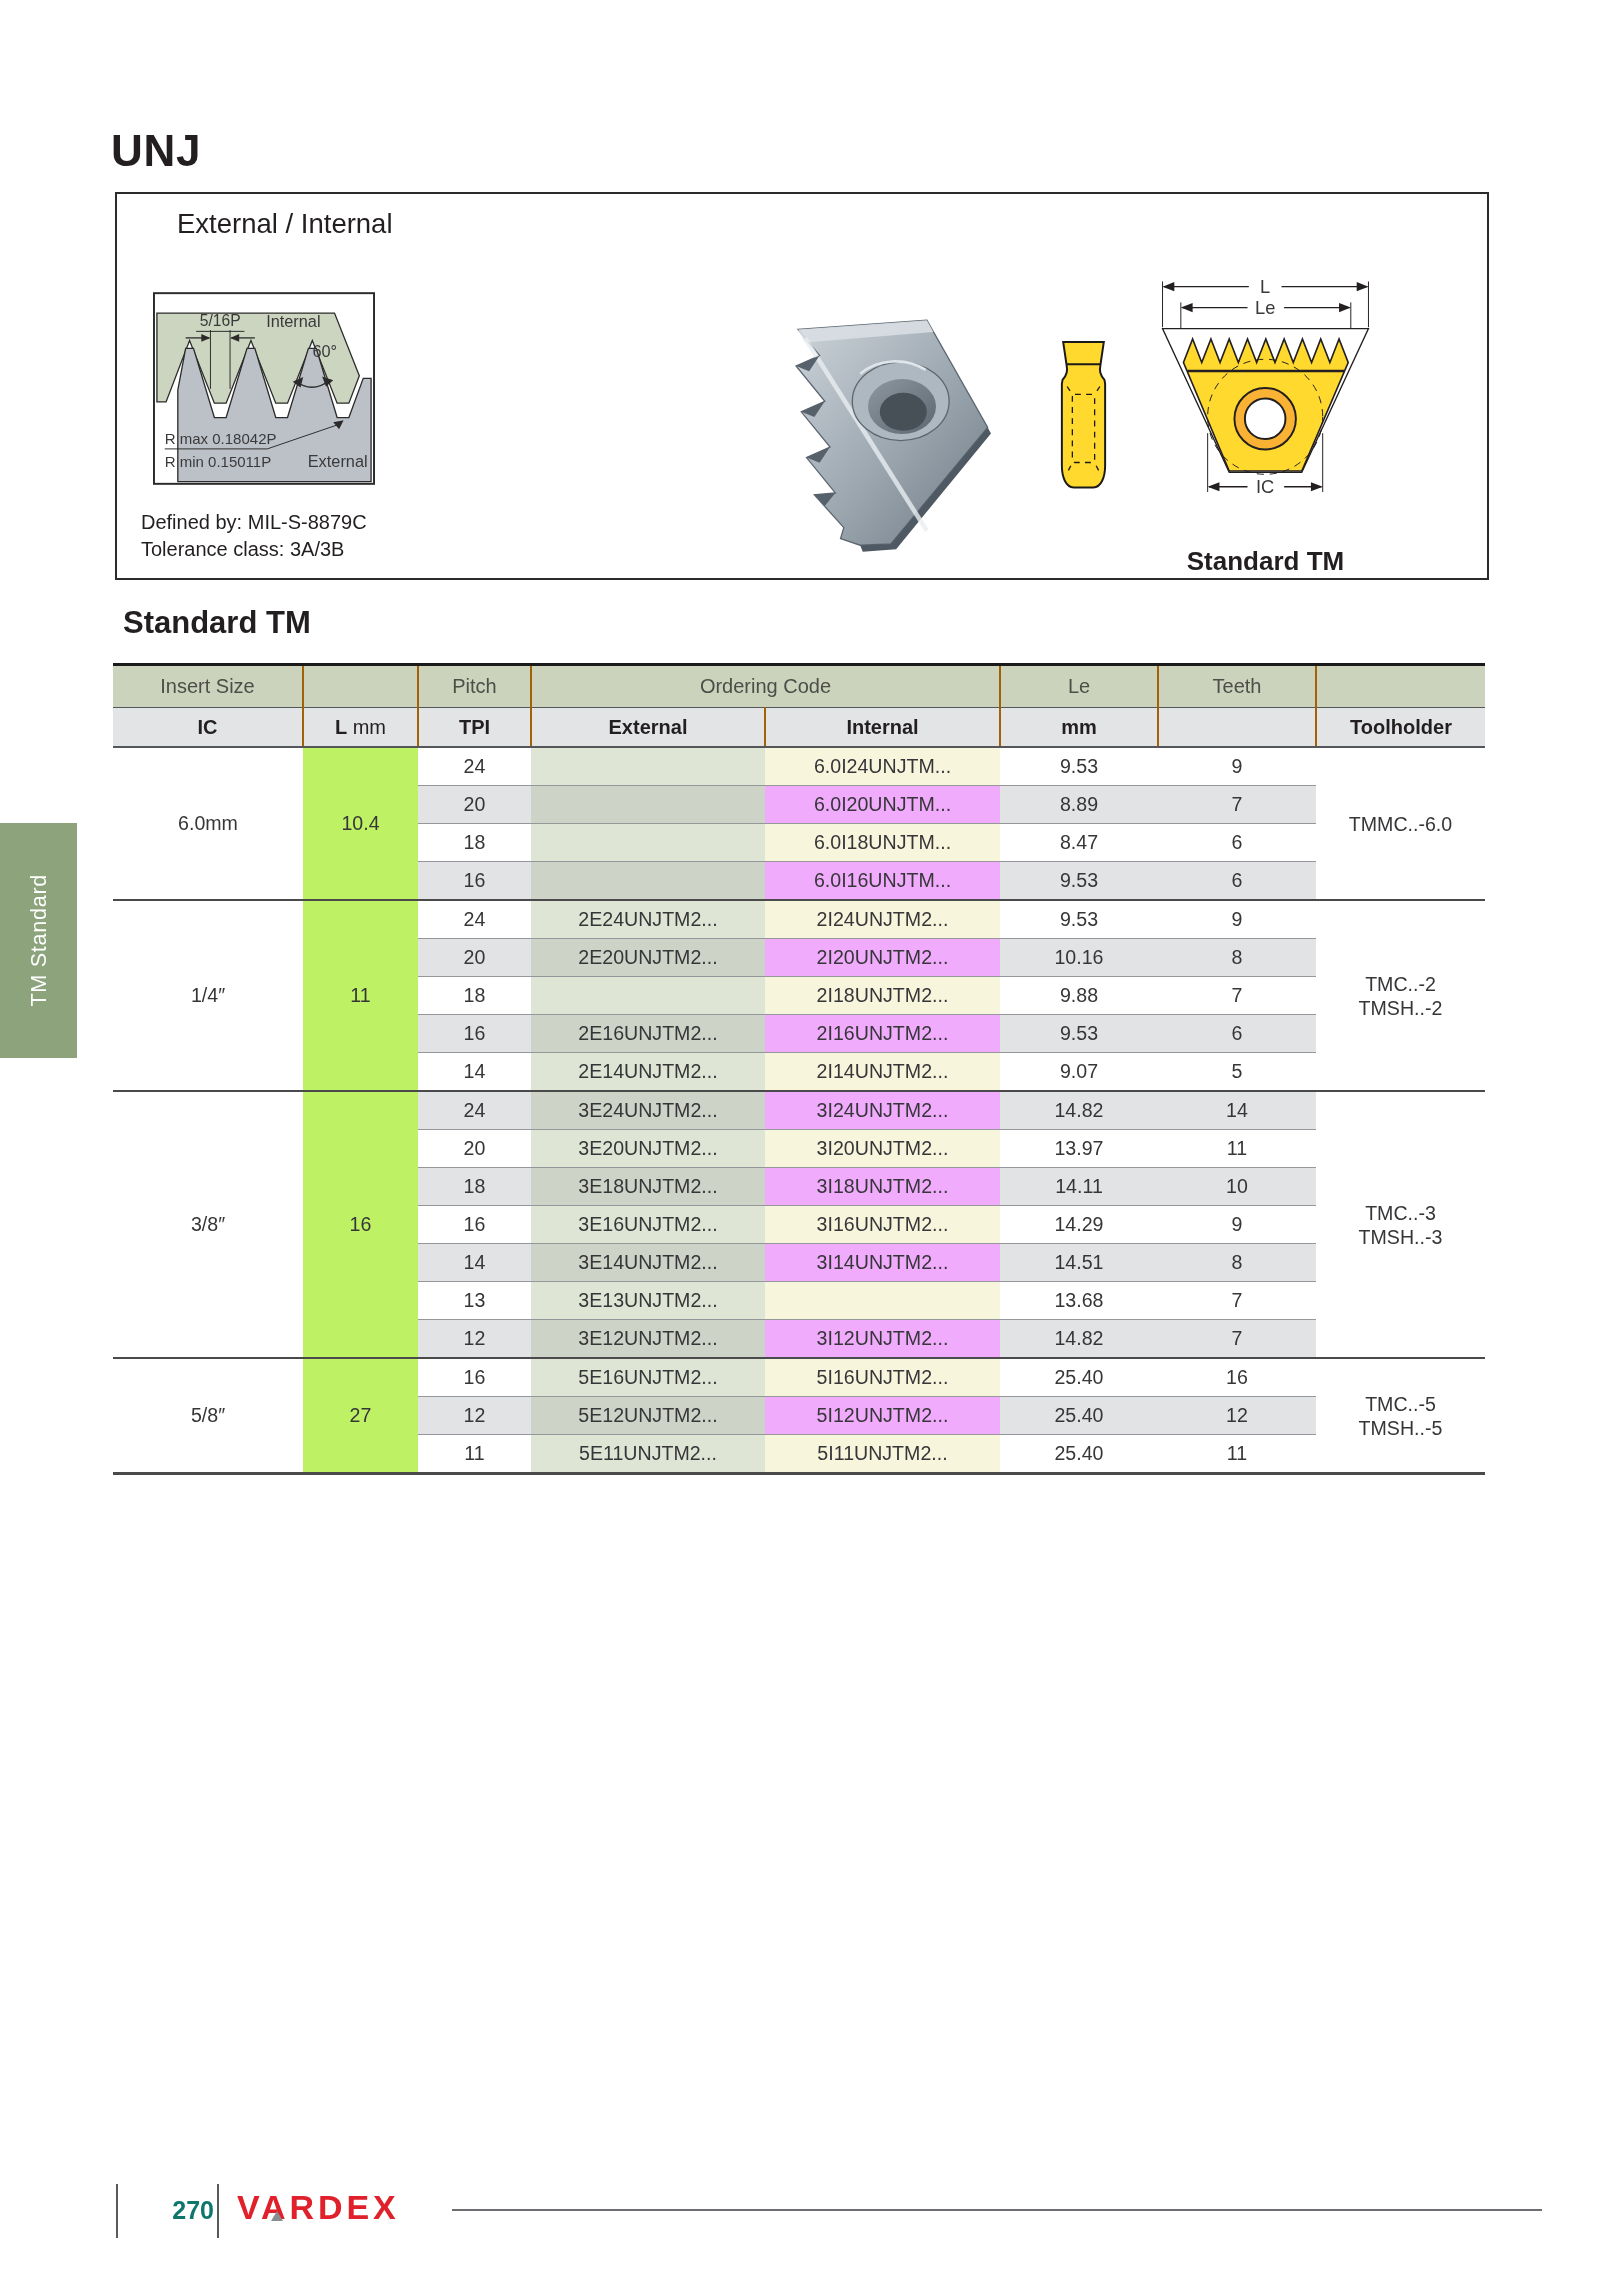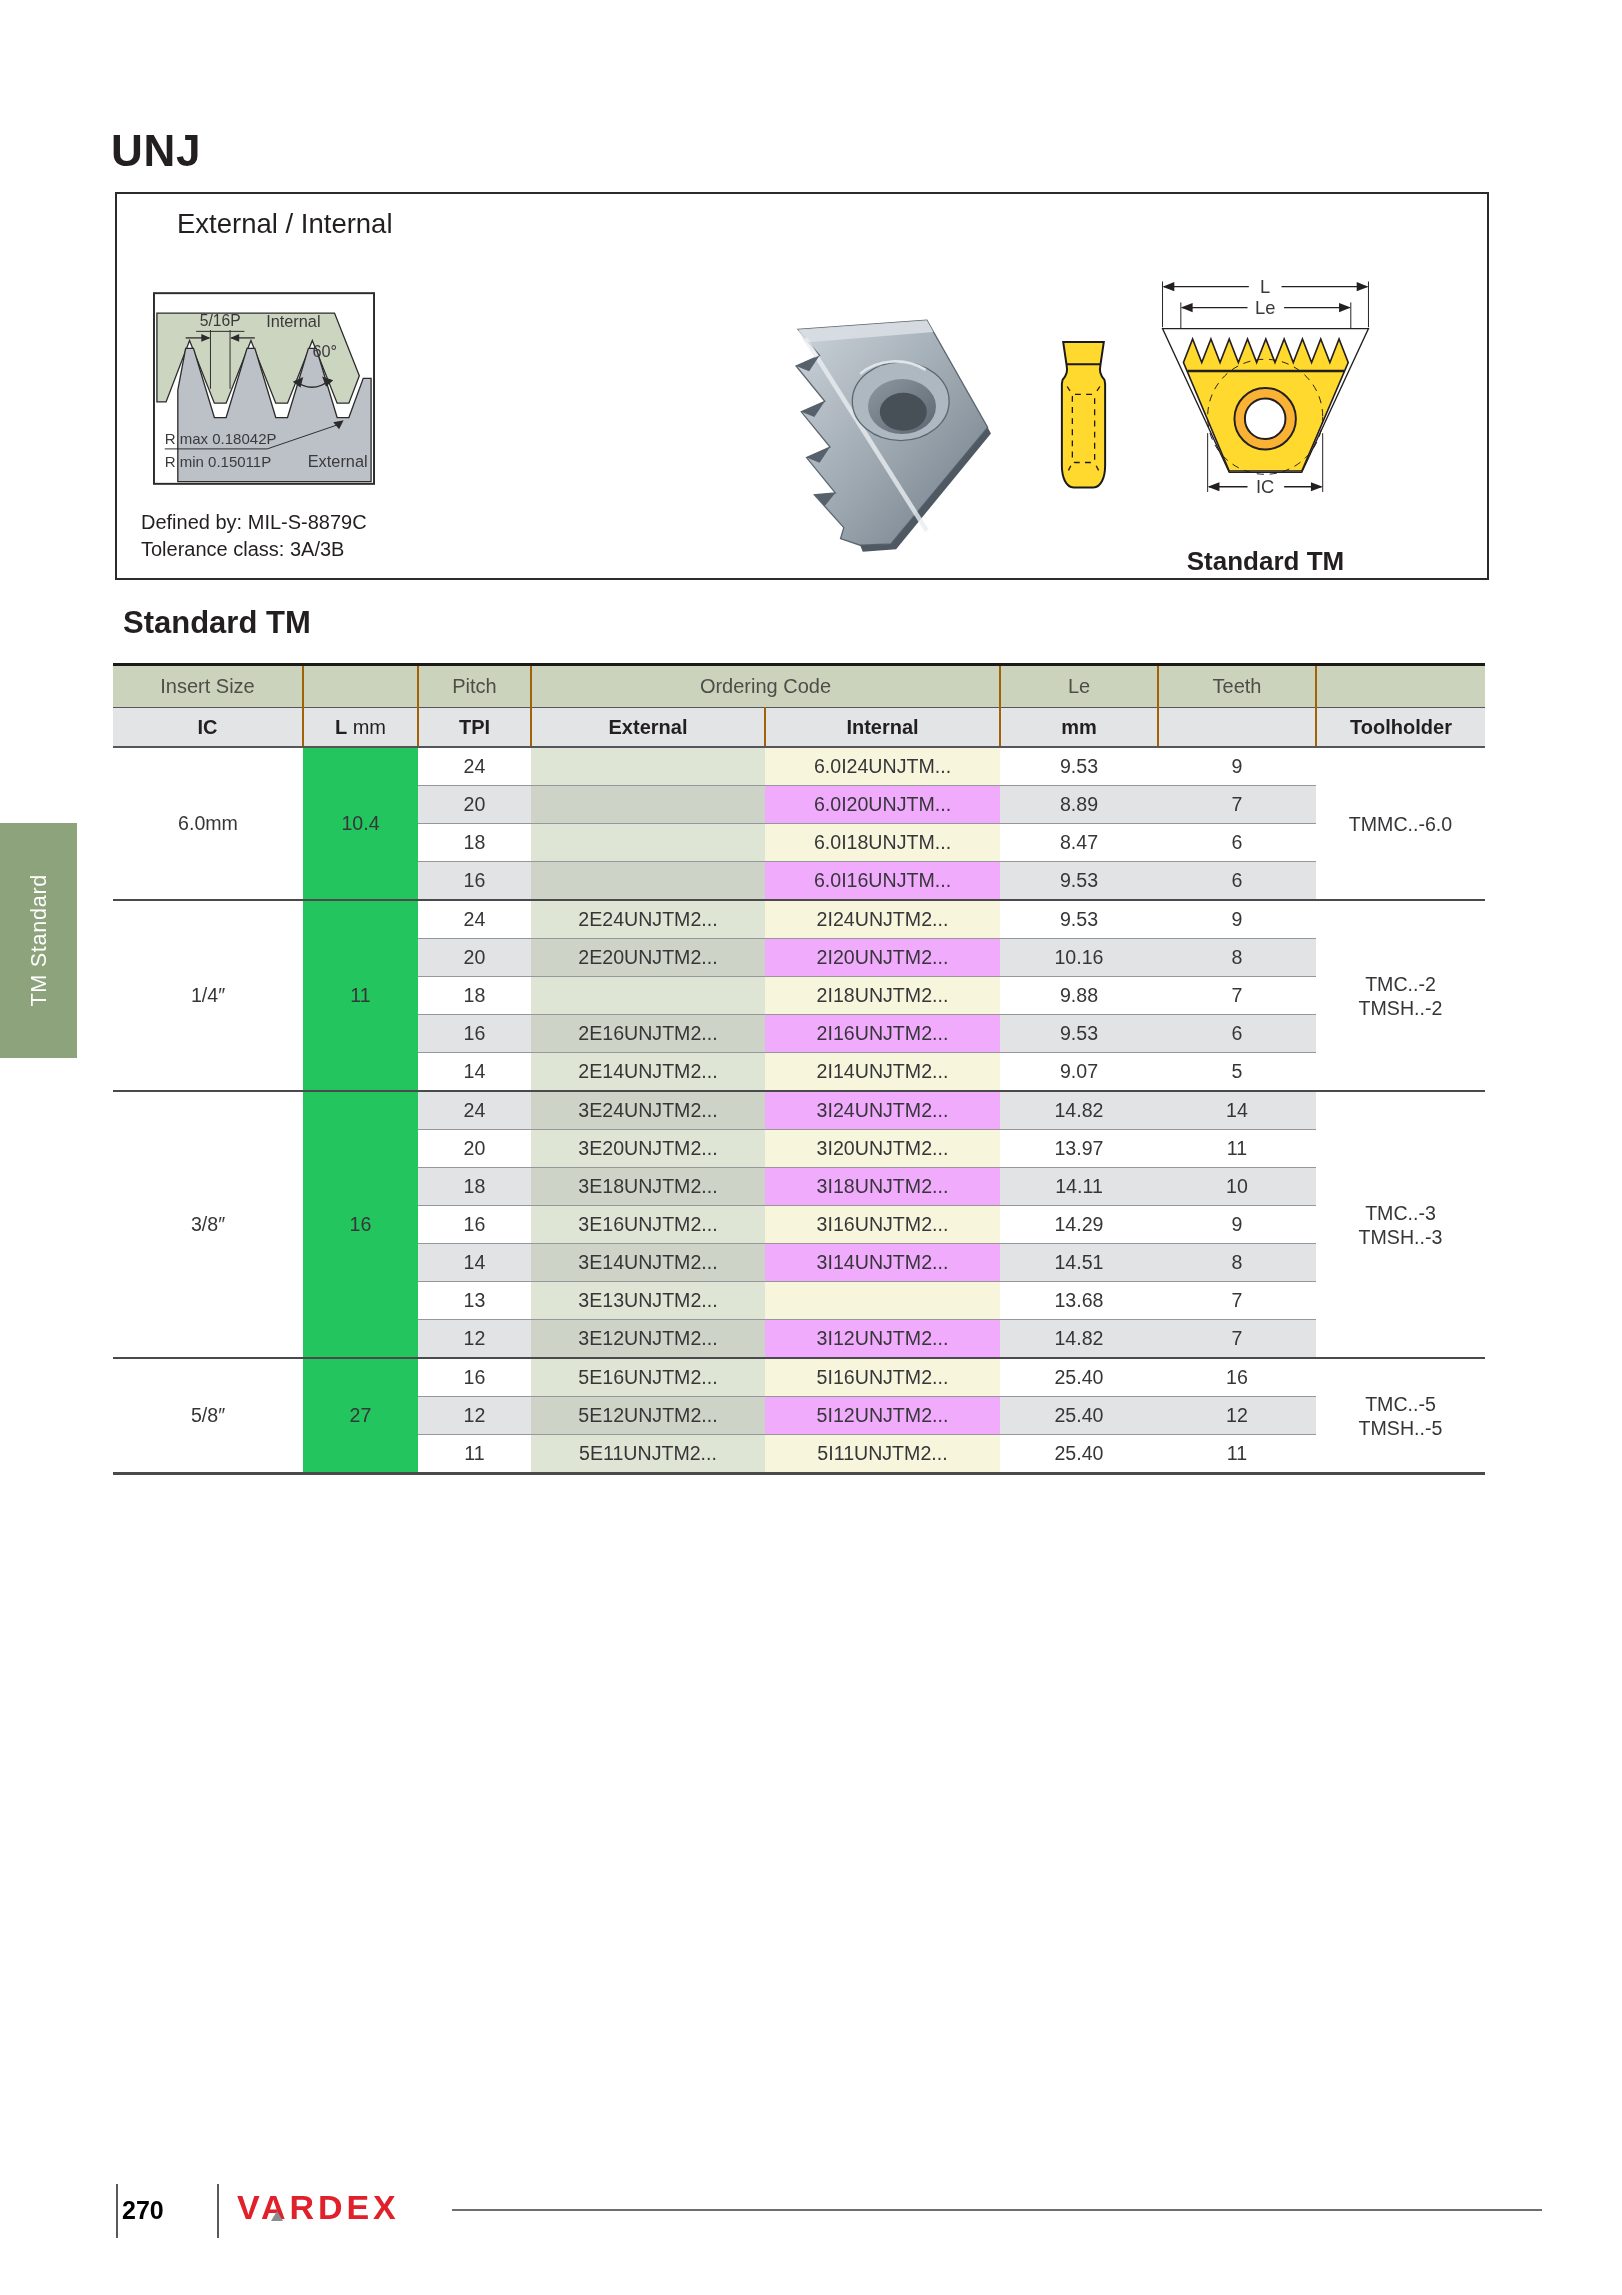--- a/index.html
+++ b/index.html
@@ -32,36 +32,36 @@
   thead tr.h1 th{background:#ccd3bd;height:41px;font-size:20px;font-weight:normal;
                  color:#4c4e47;border-bottom:1.3px solid #55565a;text-align:center;}
   thead tr.h2 th{background:#e3e4e6;height:38px;font-size:20px;font-weight:bold;
                  color:#231f20;border-bottom:2.6px solid #55565a;text-align:center;}
   thead th + th{border-left:2px solid #a16207;margin-left:40px;}
   thead th:first-child{border-left:none;}
   .h2 .unit{font-weight:normal;}
   tbody td{height:37px;font-size:19.6px;color:#363639;text-align:center;
            border-bottom:0.7px solid #95979a;vertical-align:middle;}
   td.col-ic{background:#ffffff;}
-  td.col-l{background:#22c55e;}
+  td.col-l{background:#bef264;}
   td.col-th{background:#ffffff;line-height:24px;}
   td.col-ext{background:#dfe5d5;}
   td.col-int{background:#f8f5dd;margin-left:23px;}
   tr.odd td.col-plain{background:#e2e3e5;}
   tr.odd td.col-ext{background:#ced3c7;margin-top:8px;}
   tr.odd td.col-int{background:#f0abfc;}
   tr.group-end td{border-bottom:2.6px solid #4a4a4c;}
   td.span-cell{border-bottom:2.6px solid #4a4a4c;}
 
   
   .notes{left:115px;top:1461px;font-size:19px;line-height:25.5px;color:#3f4042;}
 
   
   .fbar{width:2px;height:54px;background:#58595b;}
-  .page-num{left:122px;top:2196px;width:92px;text-align:left;font-size:25px;font-weight:bold;color:#000000;}
+  .page-num{left:122px;top:2196px;width:92px;text-align:right;font-size:25px;font-weight:bold;color:#0f766e;}
   .logo{left:237px;top:2188px;font-size:34px;font-weight:800;color:#e0202a;letter-spacing:3.9px;}
   .logo-tri{position:absolute;left:34px;bottom:5.9px;width:0;height:0;
             border-left:6.5px solid transparent;border-right:6.5px solid transparent;
             border-bottom:10.5px solid #8a8d90;}
   .footer-line{left:452px;top:2209px;width:1144px;height:2px;background:#6d6e71;}
 </style>
 </head>
 <body>
 
 <div class="page">

